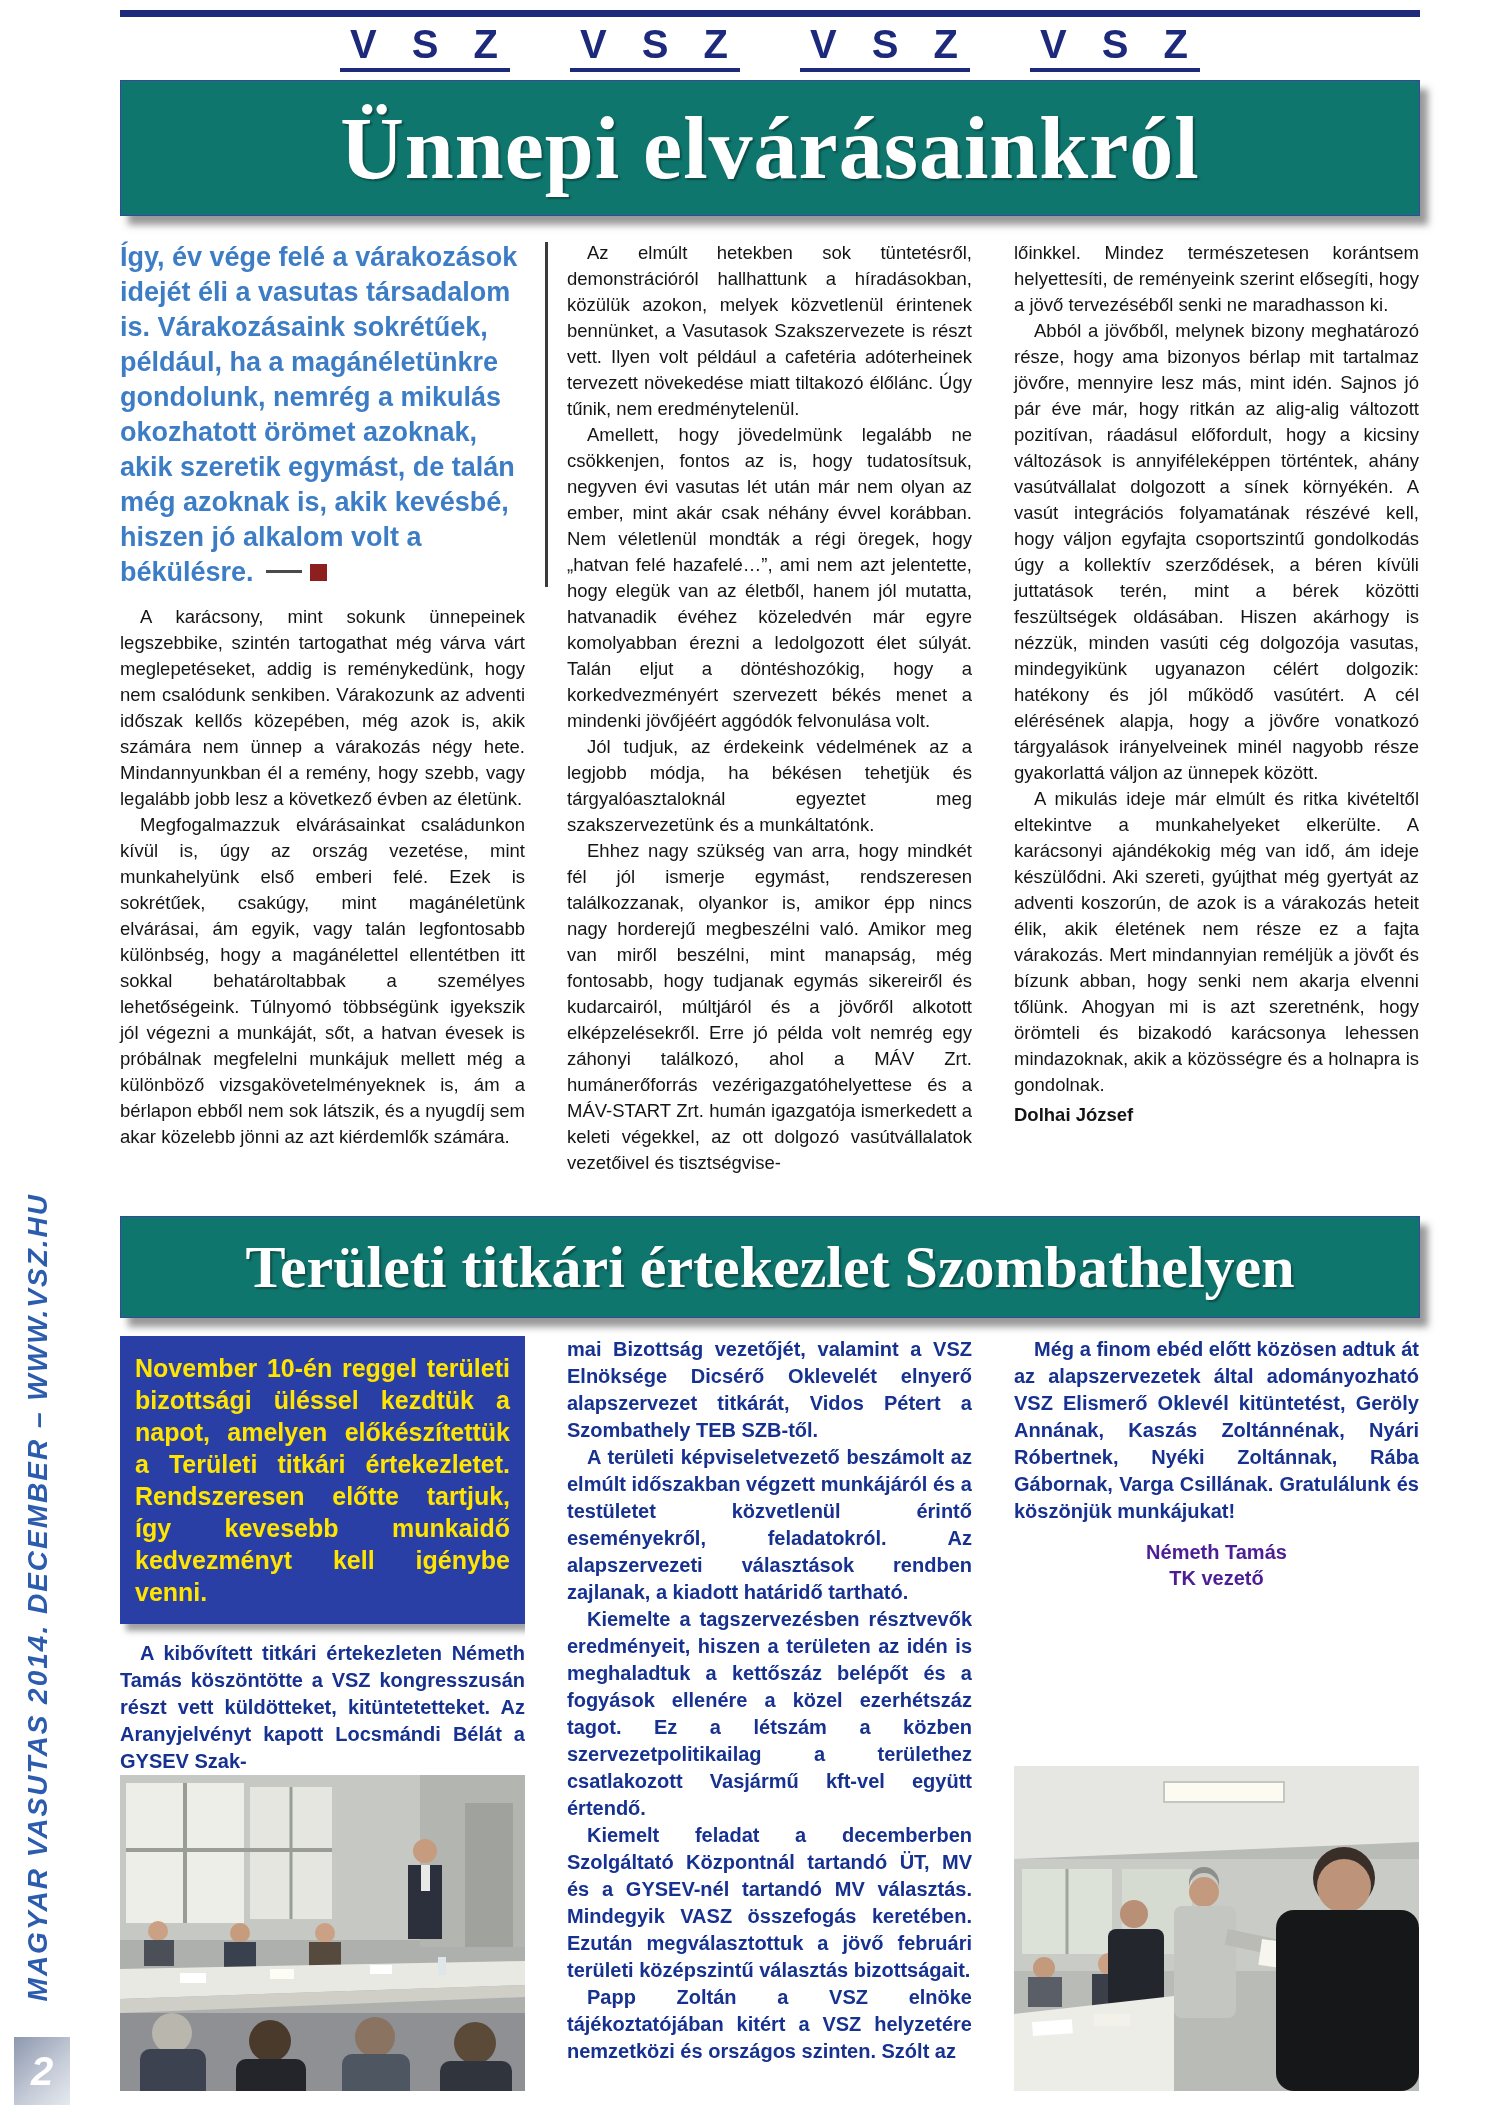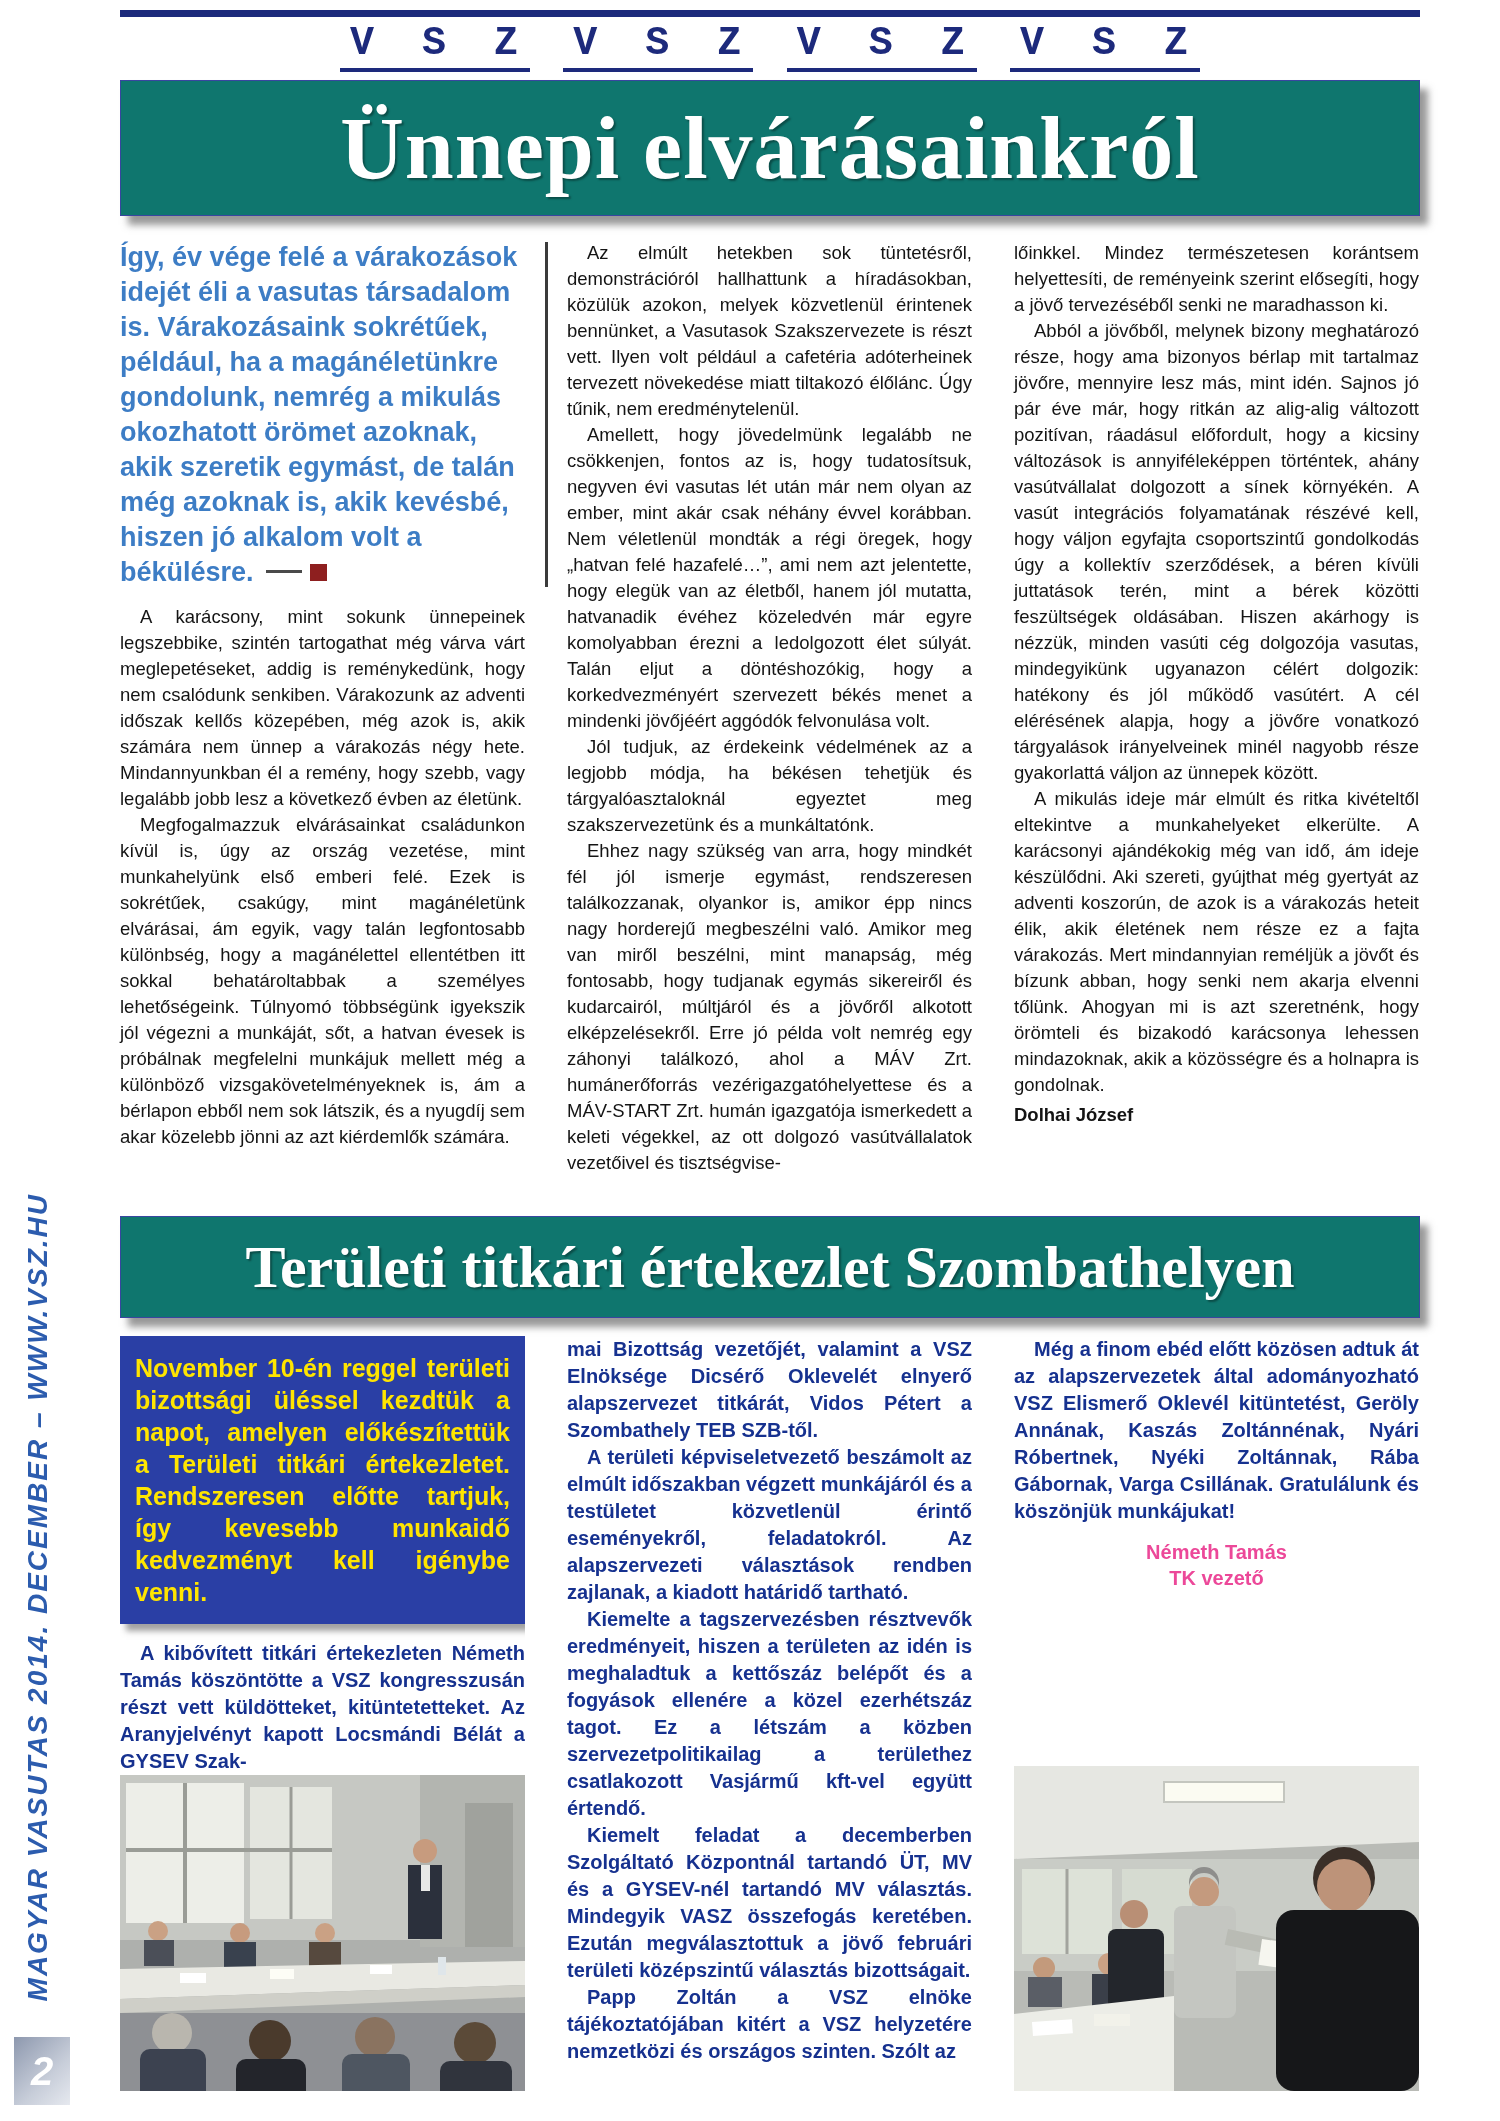--- a/index.html
+++ b/index.html
@@ -26,21 +26,21 @@
     font-style:italic; font-weight:bold; font-size:40px; color:#ffffff;
   }
 
   
   .content { position:absolute; left:120px; top:0; width:1300px; }
 
   .masthead { padding-top:10px; }
   .top-rule { height:7px; background:#1d2a7c; }
   .logos { display:flex; justify-content:space-between; width:860px; margin:4px auto 0; }
   .vsz-logo {
-    font-family:Liberation Mono, monospace; font-weight:bold;
+    font-family:Liberation Sans, sans-serif; font-weight:bold;
     font-size:40px; line-height:1.15; color:#1d2a7c;
     letter-spacing:12px; padding:0 0 1px 10px;
     border-bottom:4px solid #1d2a7c;
   }
 
   
   .banner {
     background:#0f766e; border:1px solid #3946a0;
     box-shadow:8px 9px 7px rgba(70,70,70,.55);
     display:flex; align-items:center; justify-content:center;
@@ -93,21 +93,21 @@
   .lead-box p {
     color:#ffe500; font-weight:bold; font-size:25px; line-height:32px;
     text-align:justify;
   }
   .blue-p, .a2 .bluecol p {
     color:#16318f; font-weight:bold; font-size:20px; line-height:27px;
     text-align:justify; text-indent:20px;
   }
   .blue-p { margin-top:16px; }
   .a2 p.noind { text-indent:0; }
-  .sig2 { color:#ec4899; font-weight:bold; font-size:20px; line-height:26px;
+  .sig2 { color:#4c1d95; font-weight:bold; font-size:20px; line-height:26px;
           text-align:center; margin-top:14px; }
 
   .photo {
     margin-top:auto; width:405px; height:325px; flex-shrink:0;
     overflow:hidden; background:#9a9c98;
   }
   .photo svg { display:block; width:100%; height:100%; }
 </style>
 </head>
 <body>

